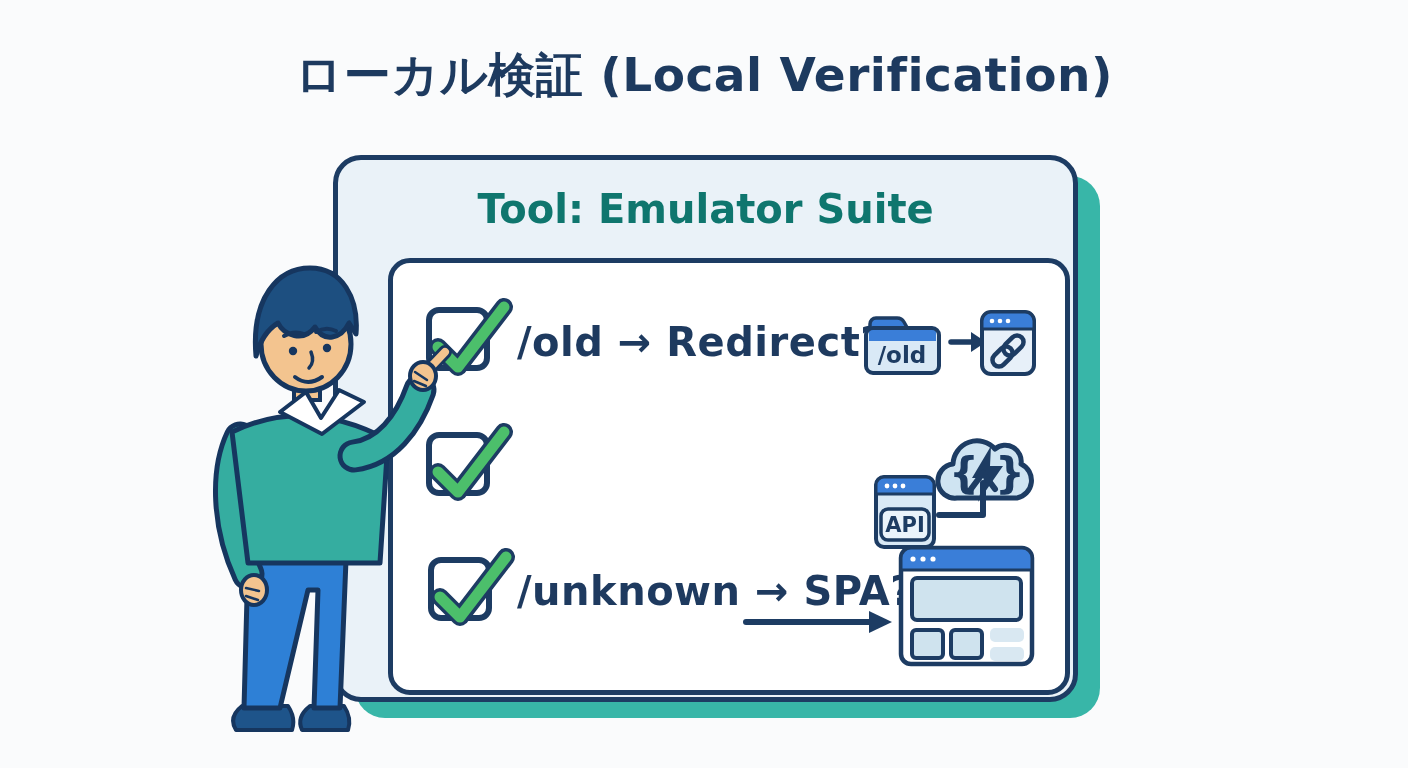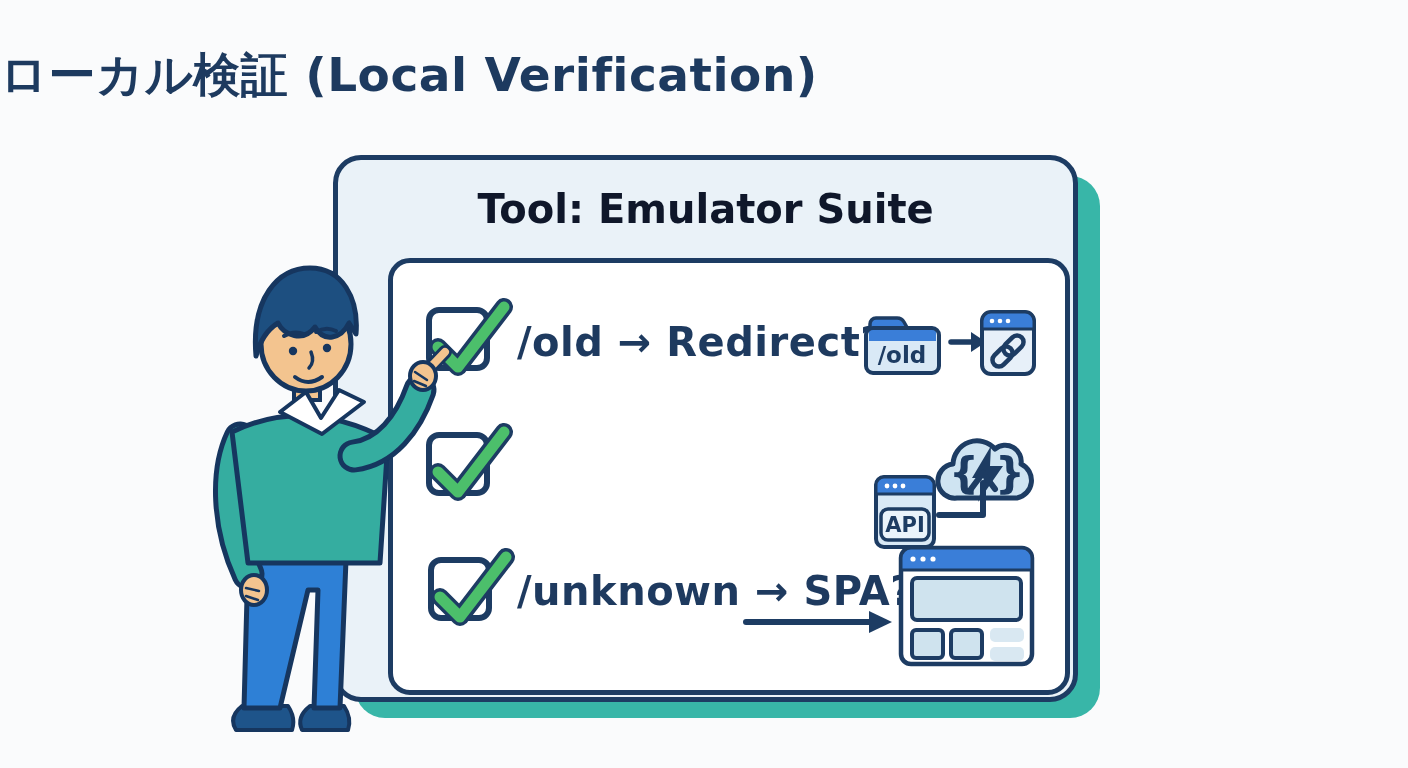--- a/index.html
+++ b/index.html
@@ -7,36 +7,36 @@
   body {
     font-family:"DejaVu Sans","Liberation Sans",sans-serif;
     background:#fafbfc;
     overflow:hidden;
     color:#1d3a5f;
   }
   .page { position:relative; width:1408px; height:768px; }
 
   .page-title {
     position:absolute; top:44px; left:0; width:100%;
-    font-size:47px; font-weight:700;
+    text-align:center; font-size:47px; font-weight:700;
     color:#1d3a5f; letter-spacing:0.5px;
   }
 
   
   .card-shadow {
     position:absolute; left:355px; top:176px; width:745px; height:542px;
     background:#38b6a8; border-radius:30px;
   }
   .card-outer {
     position:absolute; left:333px; top:155px; width:745px; height:547px;
     background:#eaf2f8; border:5px solid #1d3c63; border-radius:28px;
   }
   .card-header {
     position:absolute; top:26px; left:0; width:100%;
-    text-align:center; font-size:40px; font-weight:700; color:#0f172a;
+    text-align:center; font-size:40px; font-weight:700; color:#0f766e;
   }
   .panel {
     position:absolute; left:50px; top:98px; width:682px; height:437px;
     background:#ffffff; border:5px solid #1d3c63; border-radius:22px;
   }
 
   
   .checkbox {
     position:absolute; width:64px; height:64px;
     background:#ffffff; border:6px solid #1d3c63; border-radius:13px;

